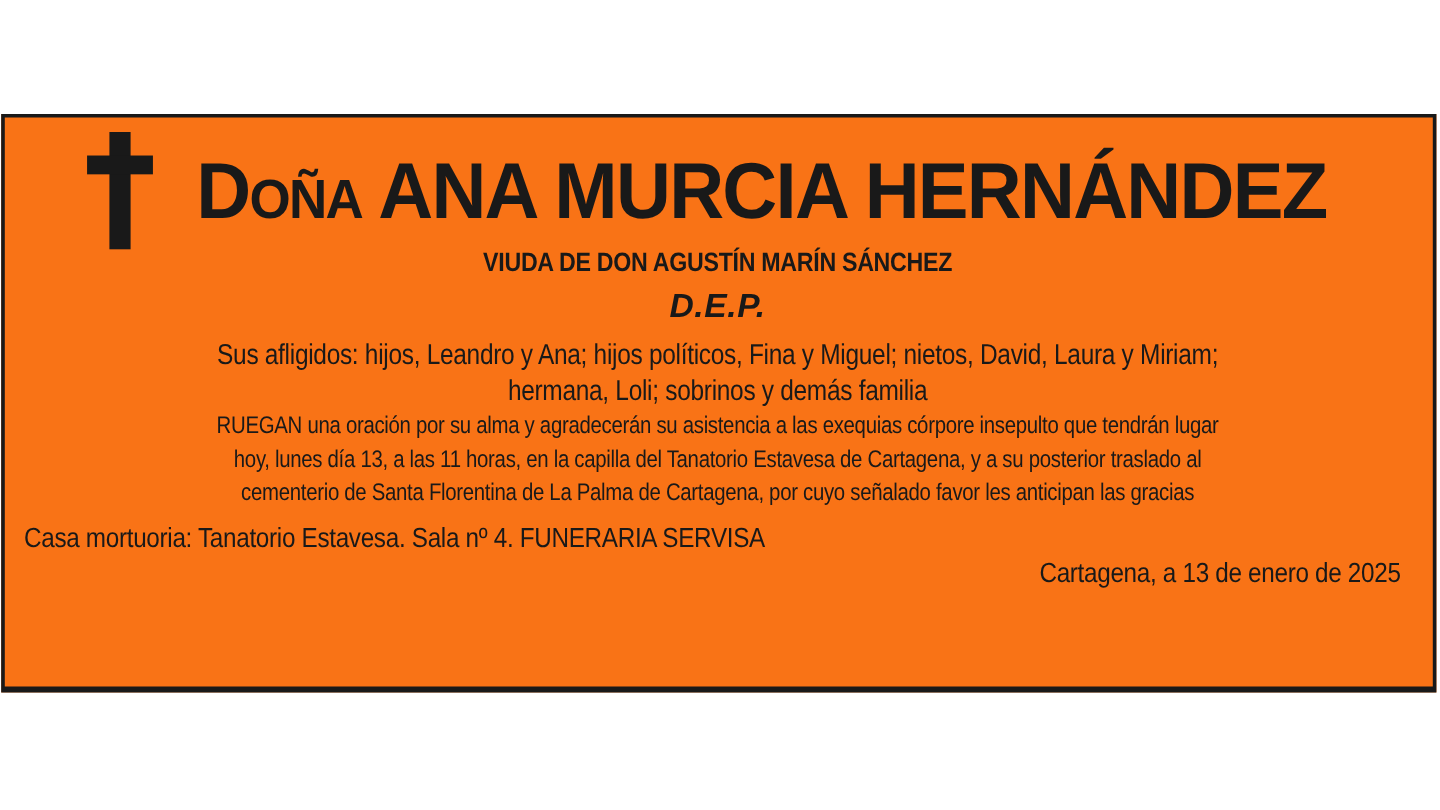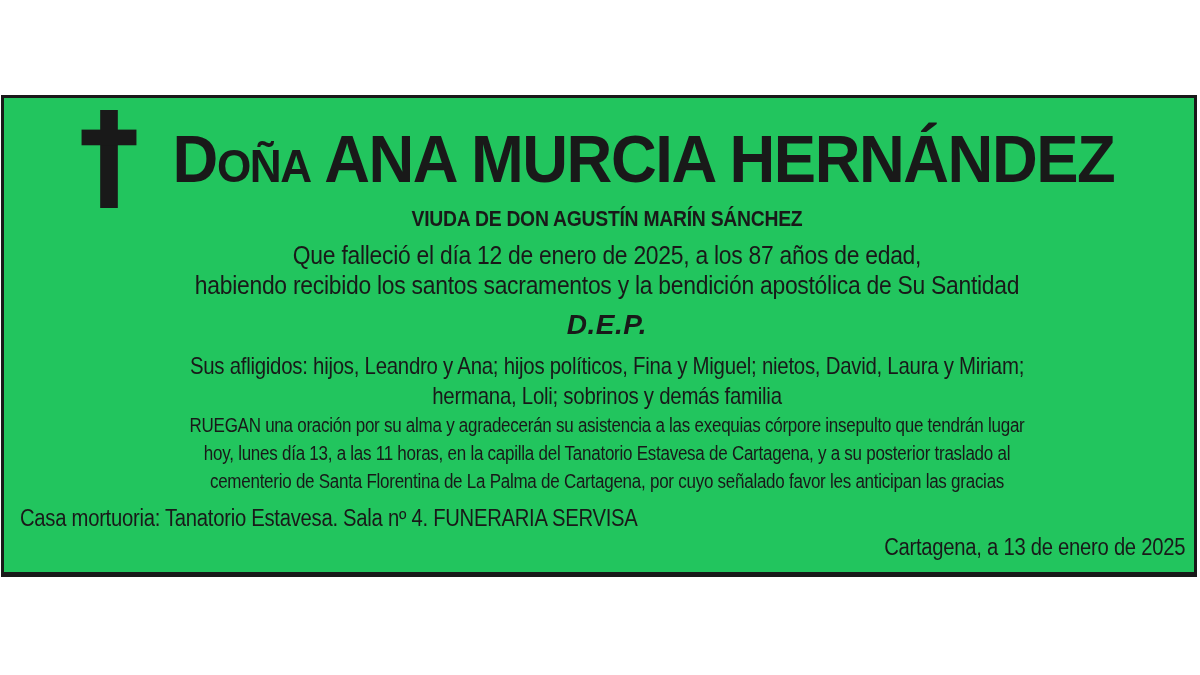--- a/index.html
+++ b/index.html
@@ -12,24 +12,24 @@
     overflow: hidden;
     font-family: "Liberation Sans", "DejaVu Sans", sans-serif;
     color: #191919;
   }
   .notice-box {
     position: absolute;
     left: 1px;
     top: 95px;
     width: 1196px;
     height: 482px;
-    background: #22c55e;
+    background: #f97316;
     border: 3px solid #191919;
     border-bottom-width: 5px;
-    padding: 12px 0 0 16px;
+    padding: 12px 18px 0 16px;
   }
   .title-row {
     display: flex;
     justify-content: center;
     align-items: center;
     gap: 16px;
     height: 98px;
   }
   .cross { flex: 0 0 auto; line-height: 0; }
   .cross svg { width: 56px; height: 98px; display: block; }
@@ -99,24 +99,20 @@
         <svg viewBox="0 0 56 100" xmlns="http://www.w3.org/2000/svg" aria-hidden="true">
           <rect x="19" y="0" width="18" height="100" fill="#191919"></rect>
           <rect x="0" y="20" width="56" height="16" fill="#191919"></rect>
         </svg>
       </span>
       <h1 class="title"><span class="prefix">Doña</span><span>ANA MURCIA HERNÁNDEZ</span></h1>
     </div>
 
     <div class="subtitle cx">VIUDA DE DON AGUSTÍN MARÍN SÁNCHEZ</div>
 
-    <div class="notice">
-      <div class="line cx">Que falleció el día 12 de enero de 2025, a los 87 años de edad,</div>
-      <div class="line cx">habiendo recibido los santos sacramentos y la bendición apostólica de Su Santidad</div>
-    </div>
 
     <div class="dep">D.E.P.</div>
 
     <div class="family">
       <div class="line cxt">Sus afligidos: hijos, Leandro y Ana; hijos políticos, Fina y Miguel; nietos, David, Laura y Miriam;</div>
       <div class="line cxt">hermana, Loli; sobrinos y demás familia</div>
     </div>
 
     <div class="request">
       <div class="line cxt">RUEGAN una oración por su alma y agradecerán su asistencia a las exequias córpore insepulto que tendrán lugar</div>

